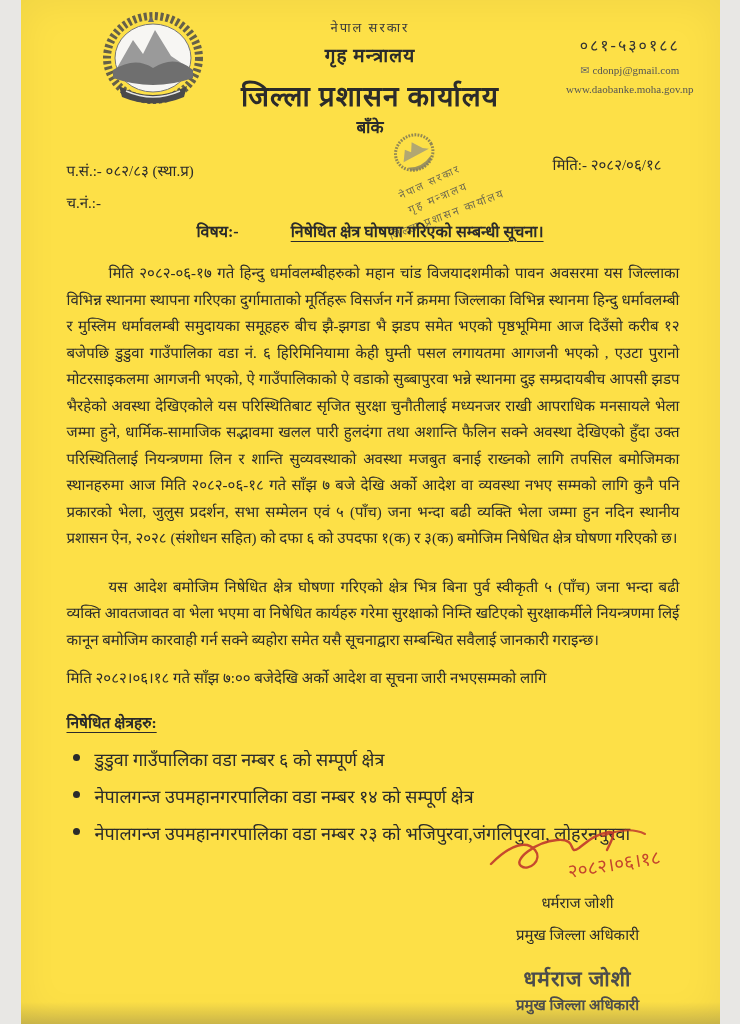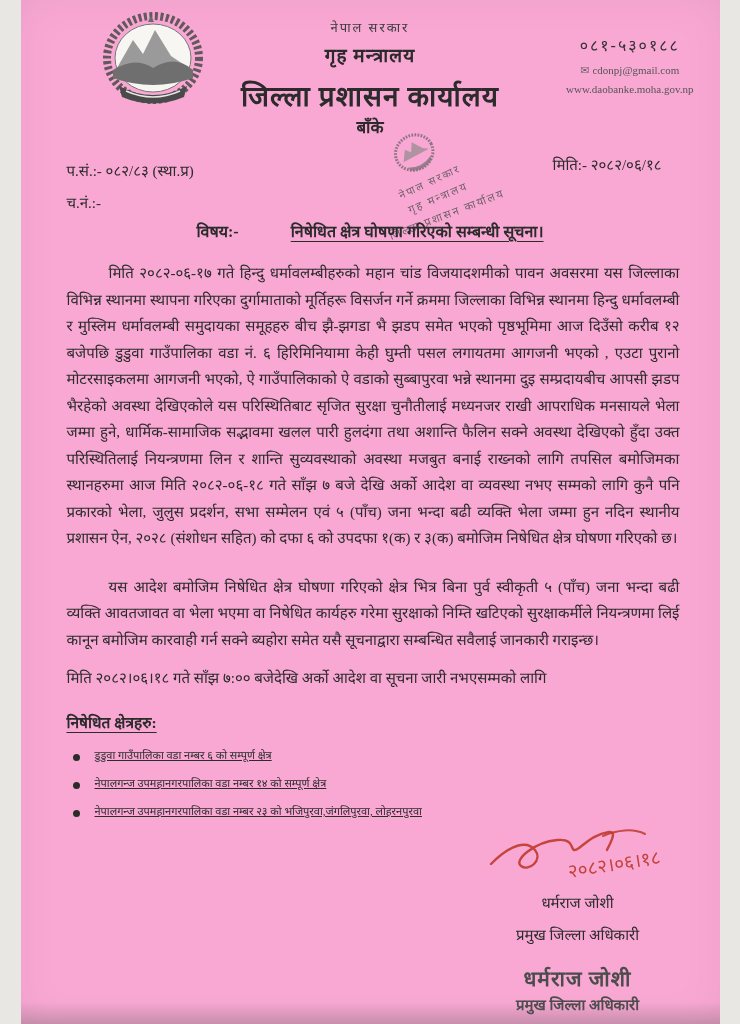--- a/index.html
+++ b/index.html
@@ -1,20 +1,20 @@
 <!DOCTYPE html>
 <html><head>
 <meta charset="utf-8">
 <style>
   * { margin:0; padding:0; box-sizing:border-box; }
   html,body { background:#e8e7e4; }
   body { font-family:"Liberation Serif","DejaVu Serif",serif; }
   .page {
     position:relative; width:699px; height:1024px; margin:0 auto;
-    background:#f9a8d4; color:#2b2b2b; overflow:hidden;
+    background:#fde047; color:#2b2b2b; overflow:hidden;
     box-shadow:inset 0 0 40px rgba(0,0,0,0.06);
   }
   .scan-shadow {
     position:absolute; left:0; right:0; bottom:0; height:22px;
     background:linear-gradient(to bottom, rgba(0,0,0,0), rgba(90,88,84,0.28));
     pointer-events:none;
   }
   
   .emblem { position:absolute; left:72px; top:10px; width:120px; height:104px; }
   .header-center {
@@ -51,21 +51,21 @@
   .para { font-size:15px; line-height:26.5px; text-align:justify; }
   .para.first { text-indent:42px; }
   .para.second { margin-top:22px; text-indent:42px; }
   .sec-heading {
     margin-top:24px; font-size:15.5px; font-weight:bold;
     text-decoration:underline; text-underline-offset:4px;
   }
   .timing-text { margin-top:14px; font-size:15px; }
   .areas-list { margin-top:14px; list-style:none; }
   .areas-list li {
-    font-size:11px; margin-bottom:13px; padding-left:28px; position:relative;text-decoration:underline;
+    font-size:18px; margin-bottom:13px; padding-left:28px; position:relative;
   }
   .areas-list li .bullet {
     position:absolute; left:6px; top:7px; width:7px; height:7px;
     border-radius:50%; background:#2b2b2b;
   }
   
   .sig-block { position:absolute; right:22px; top:826px; width:240px; text-align:center; }
   .sig-scribble { display:block; margin:0 auto; width:190px; height:66px; }
   .sig-name { font-size:15px; margin-top:0px; }
   .sig-title { font-size:15px; margin-top:12px; }

